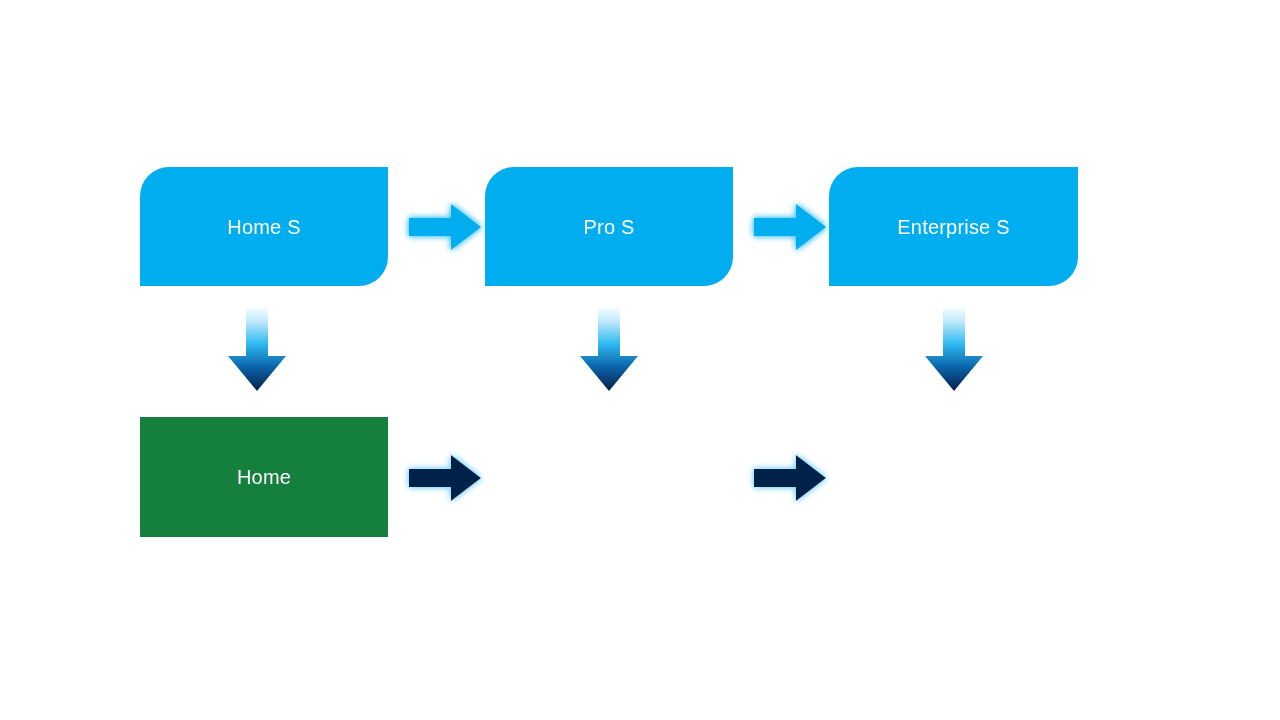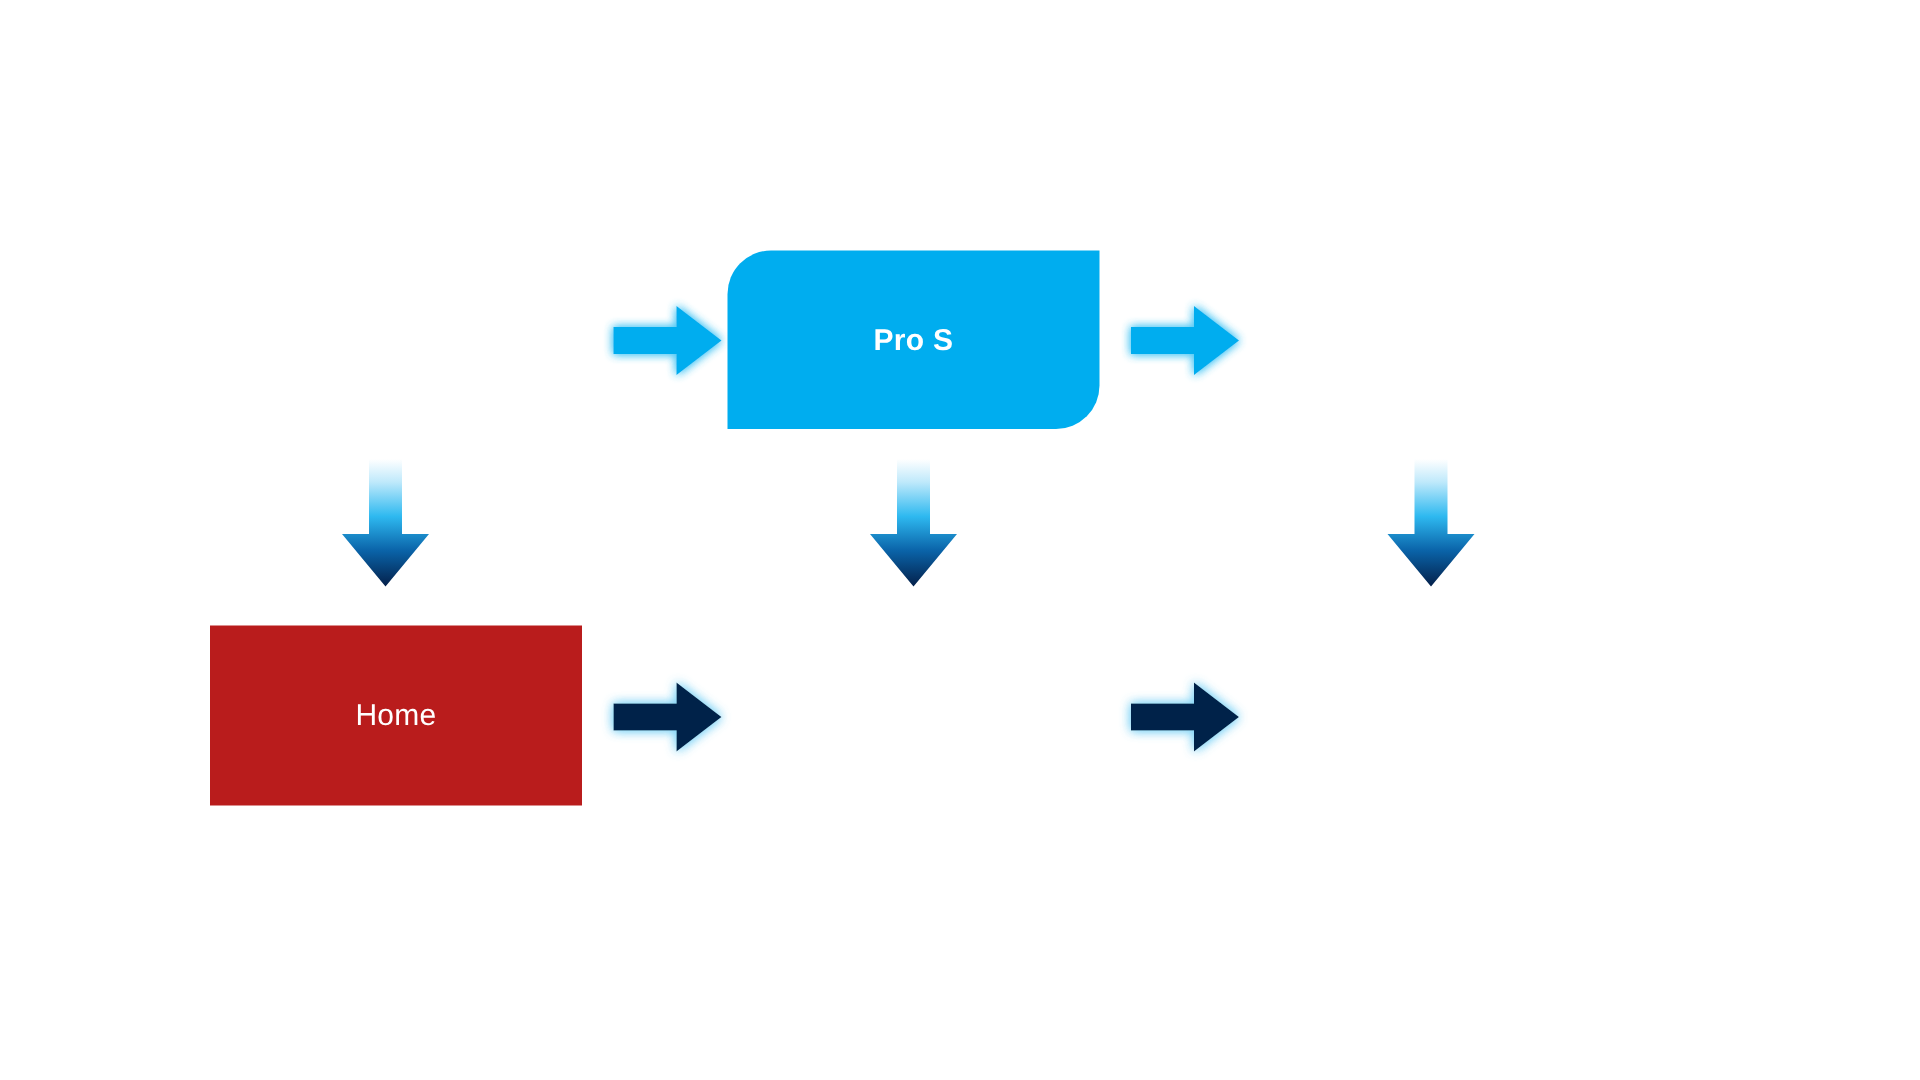--- a/index.html
+++ b/index.html
@@ -39,21 +39,21 @@
     text-align: center;
     user-select: none;
   }
 
   .node-top {
     background: #00adef;
     border-radius: 29px 0 29px 0;
   }
 
   .node-bottom {
-    background: #b91c1c;
+    background: #15803d;
     border-radius: 0;
   }
 
   .node-label {
     display: block;
     pointer-events: none;
   }
 
   
   .h-arrow {
@@ -79,25 +79,31 @@
     width: 100%;
     height: 100%;
     overflow: visible;
   }
 </style>
 </head>
 <body>
 
 <div id="canvas">
 
-
-  <div class="node node-top" style="left:485px; top:167px; width:248px; height:119px;font-weight:bold;">
+  <div class="node node-top" style="left:140px; top:167px; width:248px; height:119px;">
+    <span class="node-label">Home S</span>
+  </div>
+
+  <div class="node node-top" style="left:485px; top:167px; width:248px; height:119px;">
     <span class="node-label">Pro S</span>
   </div>
 
+  <div class="node node-top" style="left:829px; top:167px; width:249px; height:119px;">
+    <span class="node-label">Enterprise S</span>
+  </div>
 
   <div class="h-arrow" style="left:407px; top:201px;">
     <svg viewBox="0 0 76 52" xmlns="http://www.w3.org/2000/svg">
       <defs>
         <filter id="glowLight1" x="-60%" y="-60%" width="220%" height="220%">
           <feGaussianBlur stdDeviation="3.2" result="b"></feGaussianBlur>
           <feFlood flood-color="#4fc8f5" flood-opacity="0.95" result="c"></feFlood>
           <feComposite in="c" in2="b" operator="in" result="g"></feComposite>
           <feMerge>
             <feMergeNode in="g"></feMergeNode>

